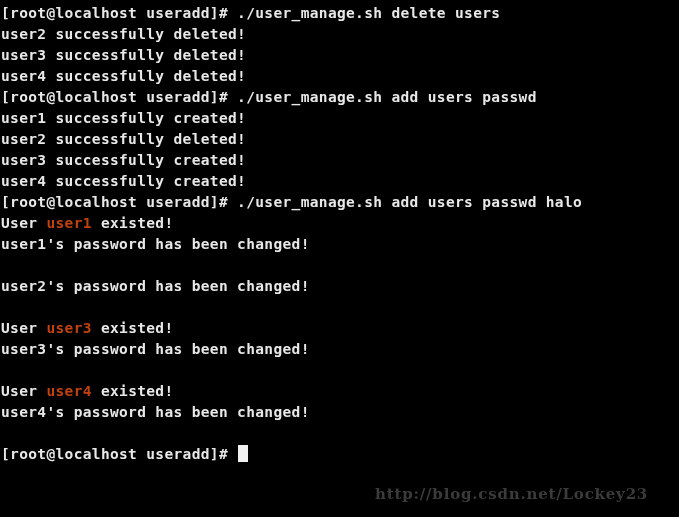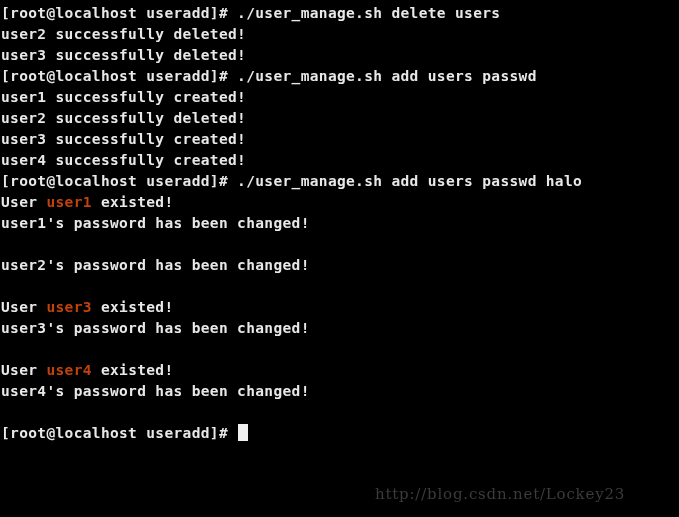--- a/index.html
+++ b/index.html
@@ -43,34 +43,35 @@
     background: #f0f0f0;
     vertical-align: -3px;
     margin-left: 1px;
   }
   #watermark {
     position: absolute;
     left: 375px;
     top: 484px;
     font-family: "DejaVu Serif", "Liberation Serif", serif;
     font-size: 15px;
-    font-weight: normal;
+    font-weight: bold;
     color: #3b3b3b;
     letter-spacing: 0.8px;
     white-space: pre;
   }
 </style>
 </head>
 <body>
 
 <div id="terminal">
   <div id="terminal-output">
       <div class="line"><span class="seg-white">[root@localhost useradd]# </span><span class="seg-white">./user_manage.sh delete users</span></div>
       <div class="line"><span class="seg-white">user2 successfully deleted!</span></div>
       <div class="line"><span class="seg-white">user3 successfully deleted!</span></div>
+      <div class="line"><span class="seg-white">user4 successfully deleted!</span></div>
       <div class="line"><span class="seg-white">[root@localhost useradd]# </span><span class="seg-white">./user_manage.sh add users passwd</span></div>
       <div class="line"><span class="seg-white">user1 successfully created!</span></div>
       <div class="line"><span class="seg-white">user2 successfully deleted!</span></div>
       <div class="line"><span class="seg-white">user3 successfully created!</span></div>
       <div class="line"><span class="seg-white">user4 successfully created!</span></div>
       <div class="line"><span class="seg-white">[root@localhost useradd]# </span><span class="seg-white">./user_manage.sh add users passwd halo</span></div>
       <div class="line"><span class="seg-white">User </span><span class="seg-red">user1</span><span class="seg-white"> existed!</span></div>
       <div class="line"><span class="seg-white">user1's password has been changed!</span></div>
       <div class="line blank"></div>
       <div class="line"><span class="seg-white">user2's password has been changed!</span></div>

